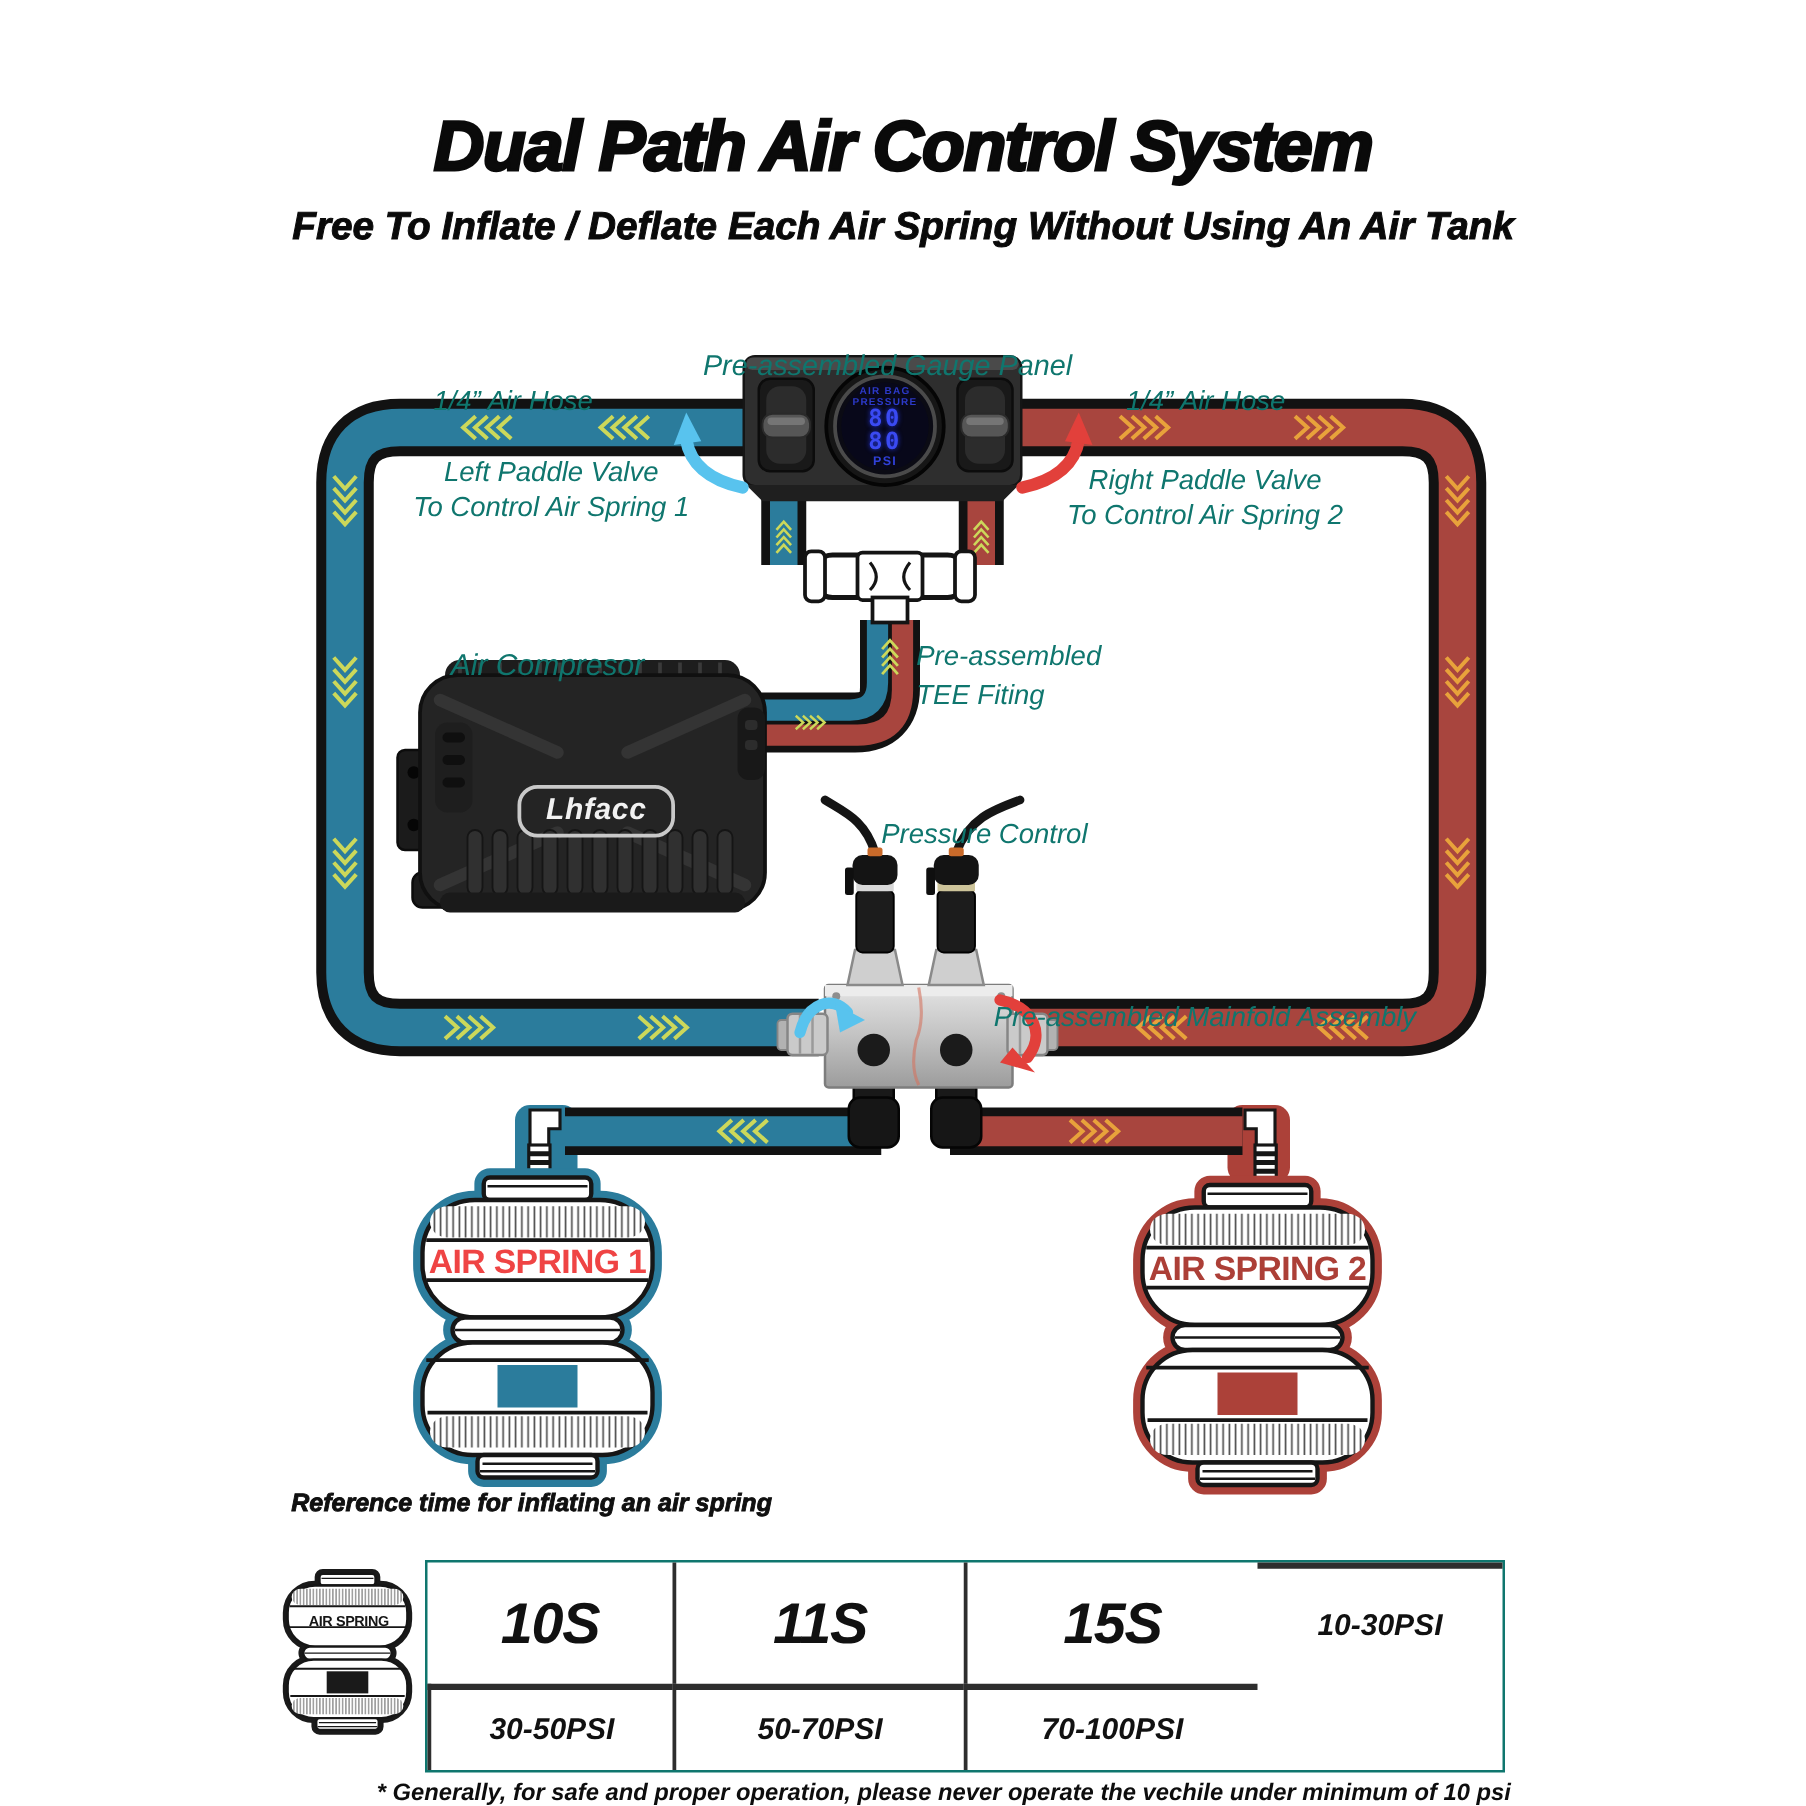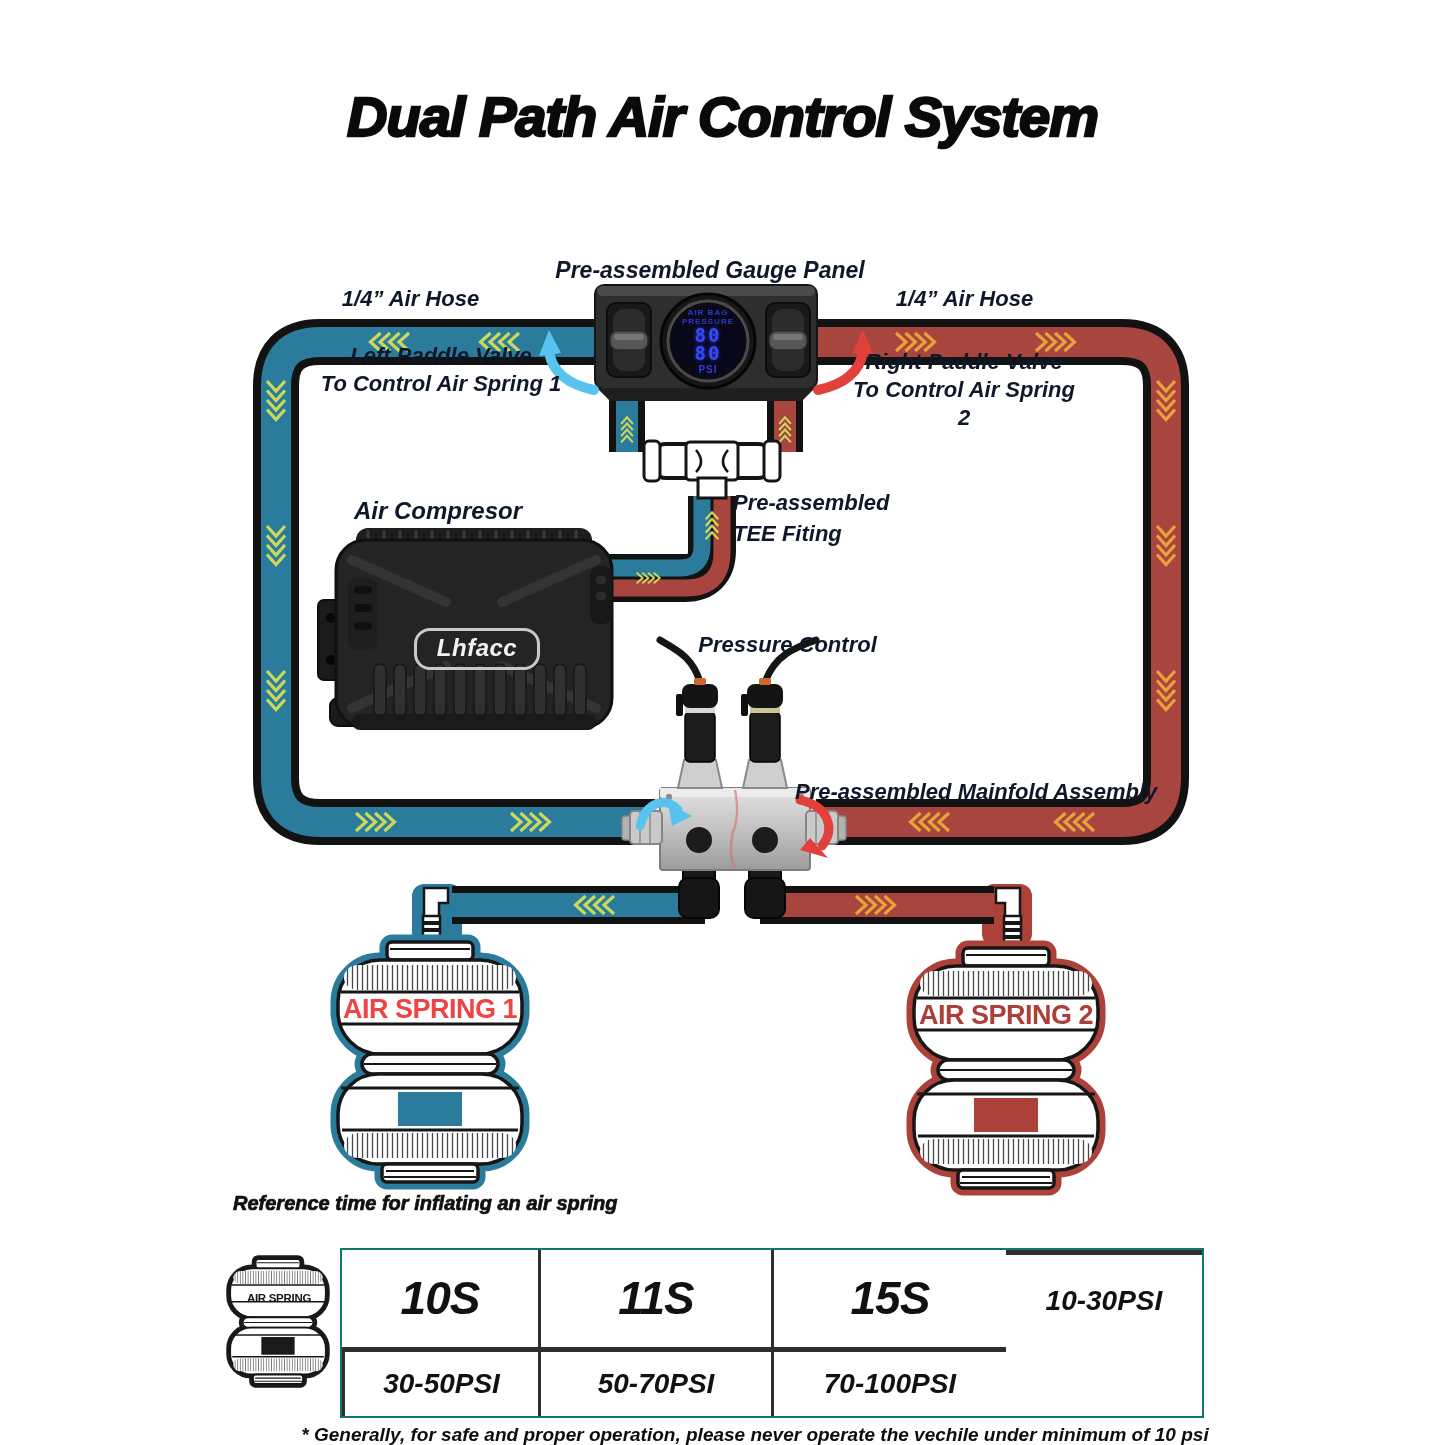--- a/index.html
+++ b/index.html
@@ -12,22 +12,22 @@
     font-size:56px;font-weight:bold;font-style:italic;letter-spacing:-1px;
     -webkit-text-stroke:2.4px #0a0a0a;color:#0a0a0a;
   }
   .subtitle{
     position:absolute;left:0;top:163px;width:1445px;text-align:center;
     font-size:31px;font-weight:bold;font-style:italic;color:#0a0a0a;
     -webkit-text-stroke:0.8px #0a0a0a;
   }
   svg.diagram{position:absolute;left:0;top:0;width:1445px;height:1445px;}
   .lbl{
-    position:absolute;font-weight:bold;font-style:italic;color:#0f172a;
-    font-size:22px;line-height:28px;text-align:center;
+    position:absolute;font-weight:normal;font-style:italic;color:#0f766e;
+    font-size:22px;line-height:28px;text-align:center;margin-top:22px;
   }
   .lbl.left{text-align:left;}
   .lbl.nowrap{white-space:nowrap;}
   .spring-name{
     position:absolute;font-weight:bold;font-style:normal;text-align:center;
     font-size:27px;letter-spacing:-0.5px;
   }
   .spring-name.s1{color:#ef4444;}
   .spring-name.s2{color:#ac3f37;}
   .logo-badge{
@@ -54,39 +54,40 @@
     border:2px solid #0f766e;box-sizing:border-box;background:#fff;
     display:grid;grid-template-columns:197fr 234fr 236fr 197fr;grid-template-rows:92fr 66fr;
   }
   .ref-table .cell{
     display:flex;align-items:center;justify-content:center;
     font-weight:bold;font-style:italic;box-sizing:border-box;
   }
   .ref-table .cell.col{border-left:3px solid #2e2e2e;}
   .ref-table .cell.r2{border-top:5px solid #2e2e2e;}
   .ref-table .time{font-size:46px;letter-spacing:-1px;}
-  .ref-table .psi{font-size:28px;}
+  .ref-table .psi{font-size:24px;}
   .icon-label{
     position:absolute;left:228px;top:1292px;width:102px;text-align:center;
     font-size:11.5px;font-weight:bold;letter-spacing:-0.3px;color:#161616;
   }
   .footnote{
     position:absolute;left:290px;top:1424px;width:930px;text-align:center;
     font-size:19px;font-weight:bold;font-style:italic;color:#0d0d0d;
   }
   .chv{fill:none;}
   .cy{stroke:#ccd85a;}
   .co{stroke:#e8a23b;}
 </style>
 </head>
 <body>
 
 <div class="canvas">
 
   <div class="title">Dual Path Air Control System</div>
+  <div class="subtitle">Free To Inflate / Deflate Each Air Spring Without Using An Air Tank</div>
 
   <svg class="diagram" viewBox="0 0 1445 1445">
     <defs>
       <pattern id="hatch" width="5" height="25" patternUnits="userSpaceOnUse">
         <rect width="5" height="25" fill="#ffffff"></rect>
         <line x1="2.5" y1="0" x2="2.5" y2="25" stroke="#474747" stroke-width="1.3"></line>
       </pattern>
       <linearGradient id="gSilver" x1="0" y1="0" x2="0" y2="1">
         <stop offset="0" stop-color="#e4e4e4"></stop>
         <stop offset="0.5" stop-color="#c2c2c2"></stop>

